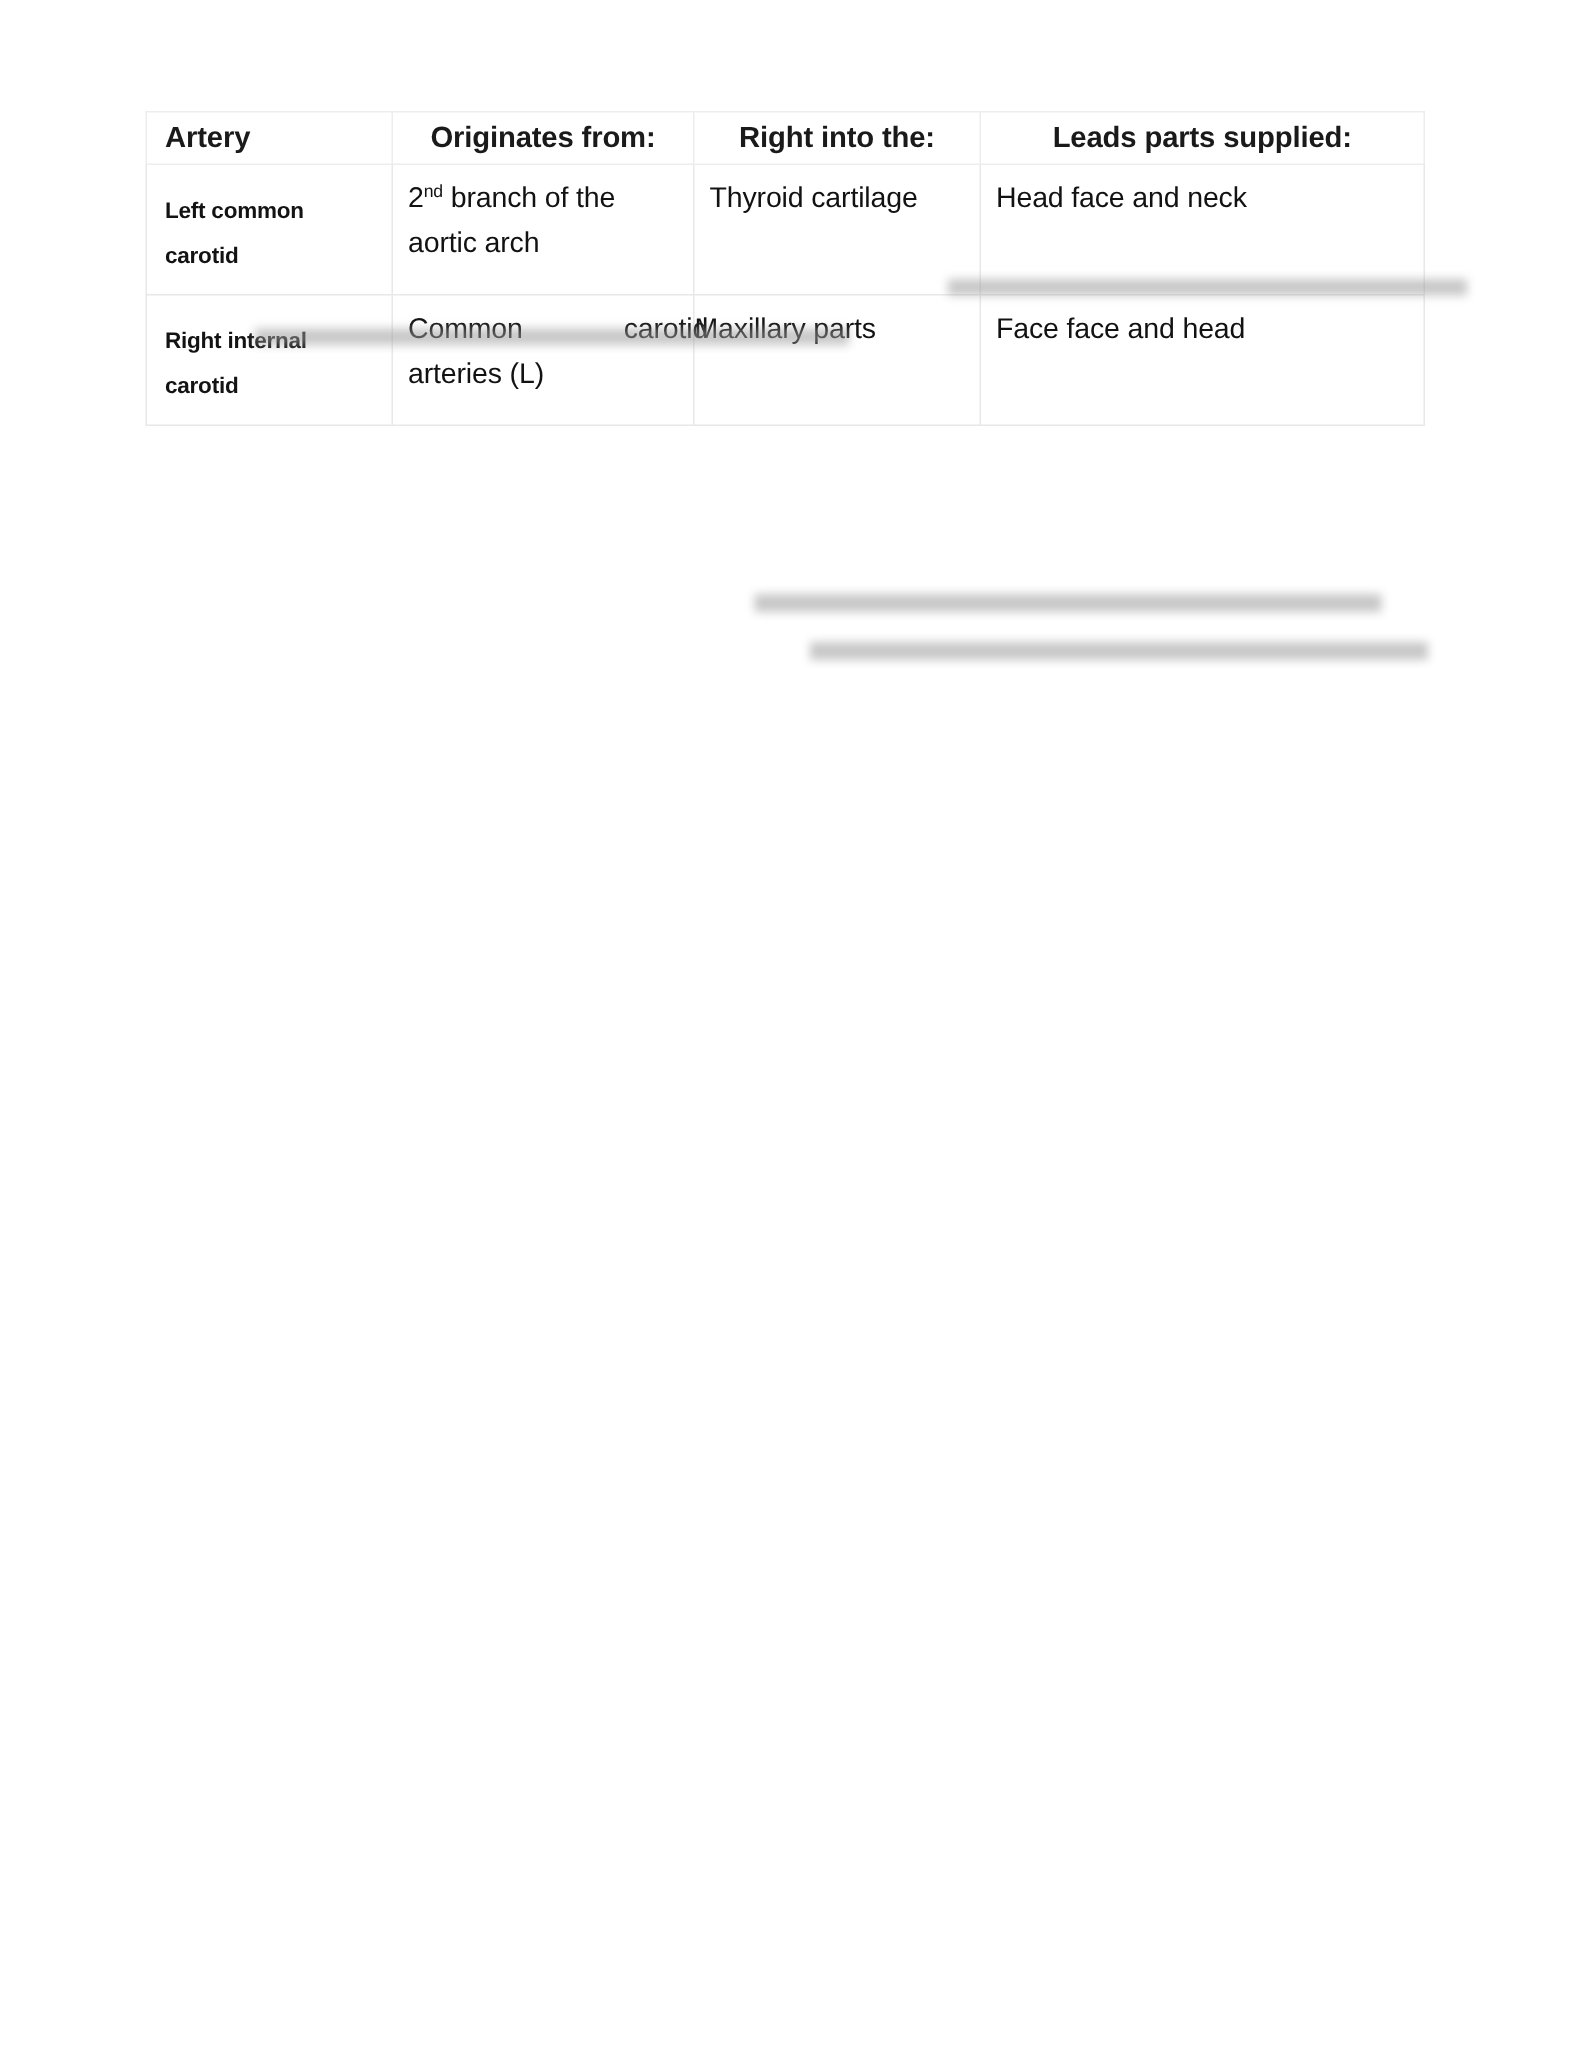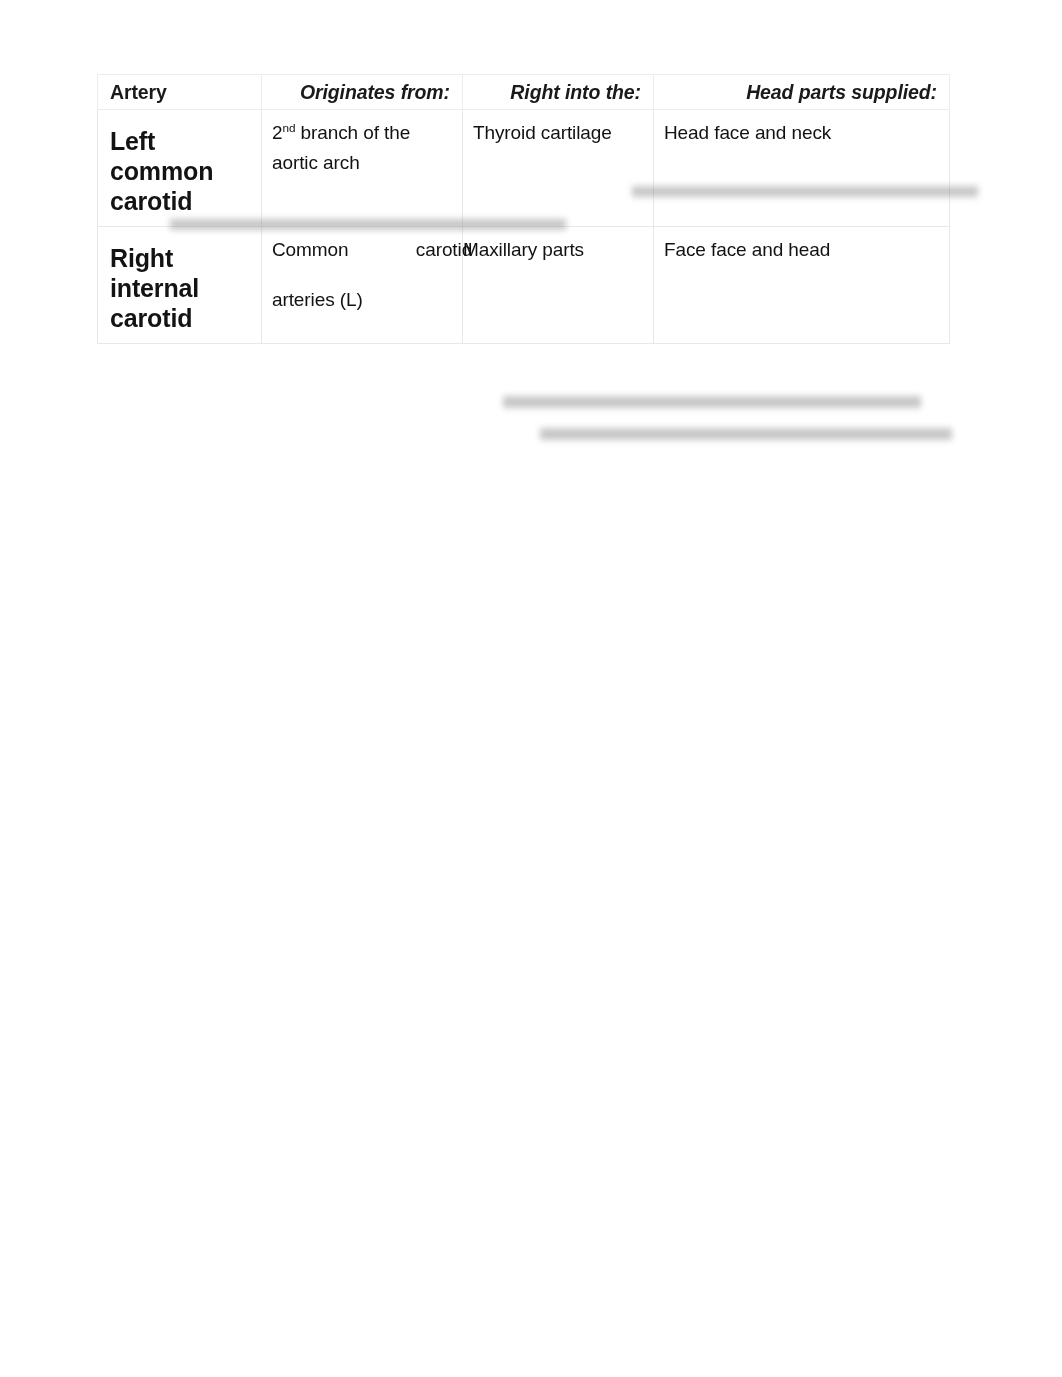--- a/index.html
+++ b/index.html
@@ -59,43 +59,42 @@
   .hdr {
     font-weight: bold;
     font-size: 19.5px;
     line-height: 34px;
     color: #1a1a1a;
     white-space: nowrap;
     padding: 0 12px;
     letter-spacing: -0.1px;
   }
   .hdr.left  { text-align: left; }
-  .hdr.right { text-align: right; font-style: italic; }
+  .hdr.right { text-align: center; }
 
   
   .artery-name {
     font-weight: bold;
-    font-size: 25px;
+    font-size: 15px;
     line-height: 30px;
     color: #131313;
     padding: 16px 12px 10px 12px;
     letter-spacing: -0.15px;
   }
   .cell-text {
     font-size: 19px;
     line-height: 30px;
     color: #121212;
     padding: 8px 6px 10px 10px;
     letter-spacing: -0.1px;
   }
   .cell-text .line2 {
     display: block;
     text-align: left;
     text-align-last: left;
-    margin-top: 20px;
   }
   sup {
     font-size: 0.62em;
     vertical-align: super;
     line-height: 0;
     margin-top: 22px;
   }
 
   
   tr.r1 td { height: 77px; }
@@ -136,21 +135,21 @@
           <td>
             <div class="hdr left">Artery</div>
           </td>
           <td>
             <div class="hdr right">Originates from:</div>
           </td>
           <td>
             <div class="hdr right">Right into the:</div>
           </td>
           <td>
-            <div class="hdr right">Head parts supplied:</div>
+            <div class="hdr right">Leads parts supplied:</div>
           </td>
         </tr>
 
         <tr class="r1">
           <td>
             <div class="artery-name">Left common carotid</div>
           </td>
           <td>
             <div class="cell-text"><span>2</span><sup>nd</sup><span> branch of the aortic arch</span></div>
           </td>

